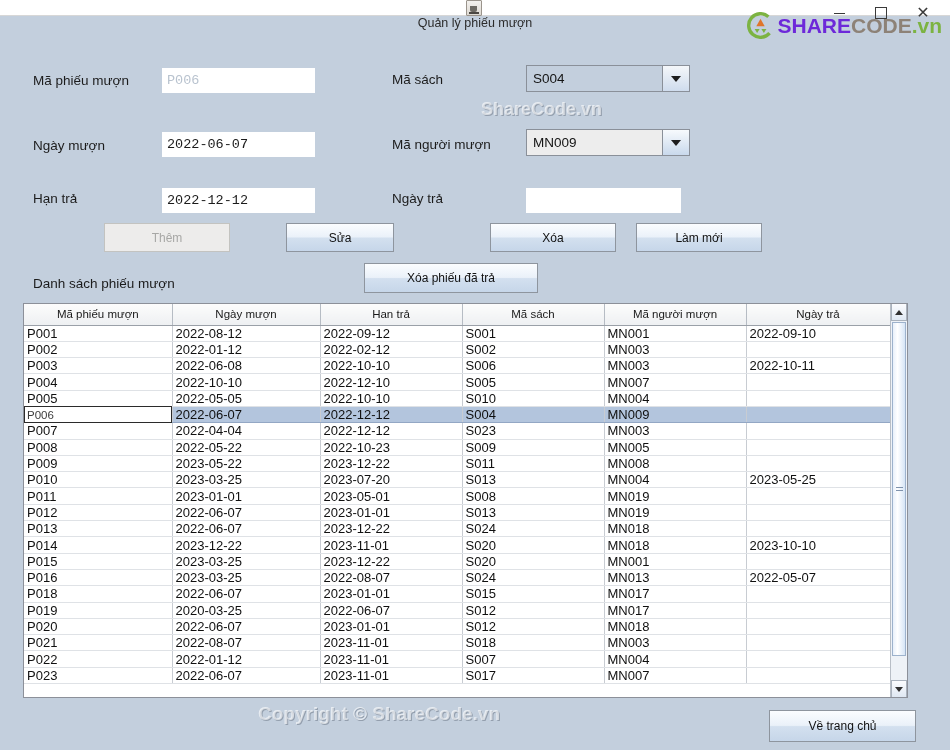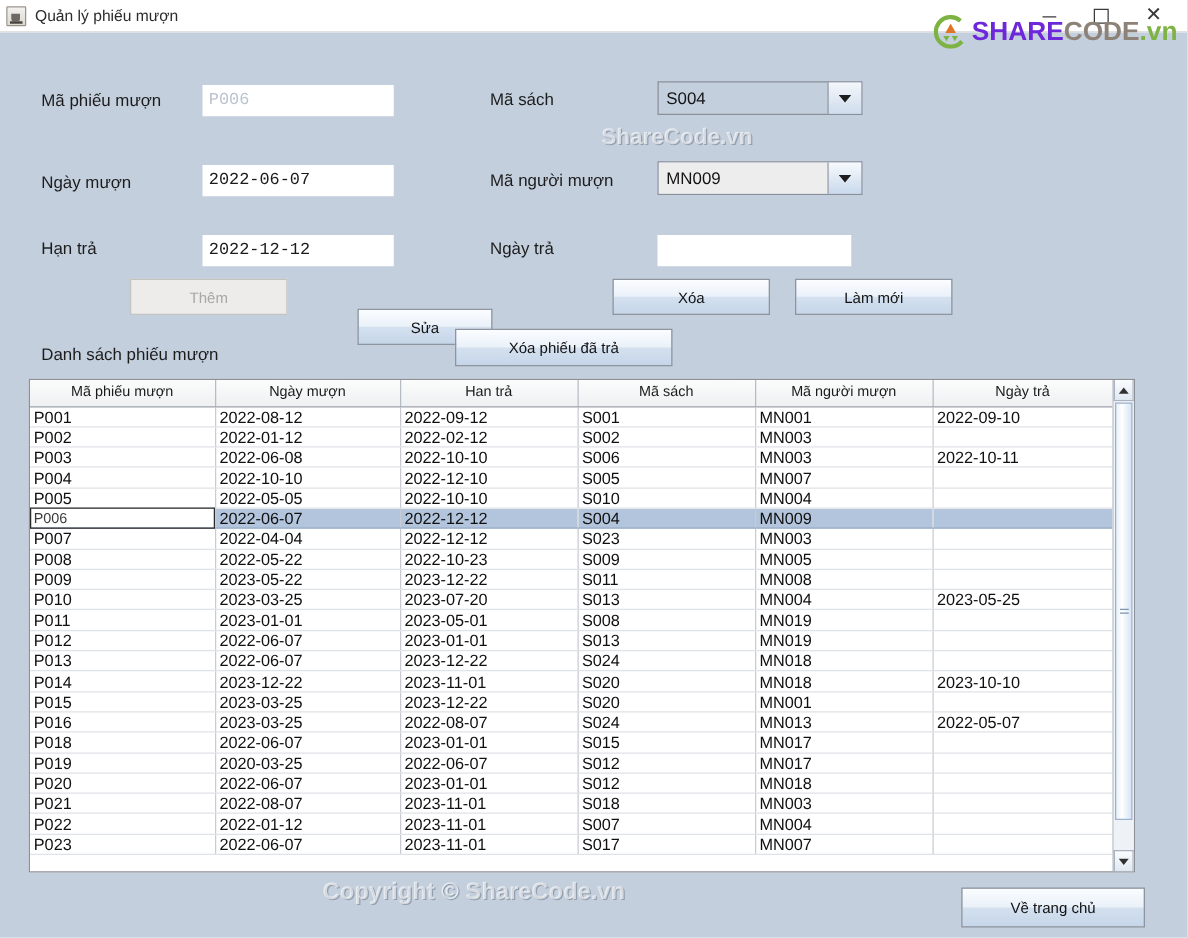--- a/index.html
+++ b/index.html
@@ -12,24 +12,24 @@
   #app {
     position: relative;
     width: 950px; height: 750px;
     background: #c3cfdd;
     overflow: hidden;
   }
 
   
   .titlebar {
     position: absolute; left: 0; top: 0;
-    width: 950px; height: 26px;
+    width: 950px; height: 16px;
     background: #ffffff;
     border-bottom: 1px solid #d7d7d7;
-    display: flex; align-items: center;
+    display: flex; align-items: center; flex-direction: column;
   }
   .tb-icon {
     width: 16px; height: 16px;
     margin-left: 5px; margin-right: 7px;
     background: linear-gradient(#f3f1ee, #ddd9d2);
     border: 1px solid #9a948c;
     border-radius: 1px;
     position: relative;
     flex: none;
   }
@@ -293,21 +293,21 @@
     <div class="cb-field">MN009</div>
     <div class="cb-btn">
         <span class="caret"></span>
       </div>
   </div>
 
   <div class="lbl" style="left:392px; top:191px;">Ngày trả</div>
   <input class="txt" style="left: 526px; top: 188px; width: 155px;" value="">
 
   <div class="btn disabled" style="left:104px; top:223px; width:126px; height:29px;">Thêm</div>
-  <div class="btn" style="left:286px; top:223px; width:108px; height:29px;margin-top:24px;">Sửa</div>
+  <div class="btn" style="left:286px; top:223px; width:108px; height:29px;">Sửa</div>
   <div class="btn" style="left:490px; top:223px; width:126px; height:29px;">Xóa</div>
   <div class="btn" style="left:364px; top:263px; width:174px; height:30px;">Xóa phiếu đã trả</div>
   <div class="btn" style="left:636px; top:223px; width:126px; height:29px;">Làm mới</div>
 
   <div class="lbl" style="left:33px; top:276px;">Danh sách phiếu mượn</div>
 
   <div class="tablewrap">
     <div class="tablemain">
       <table class="grid">
         <colgroup>

